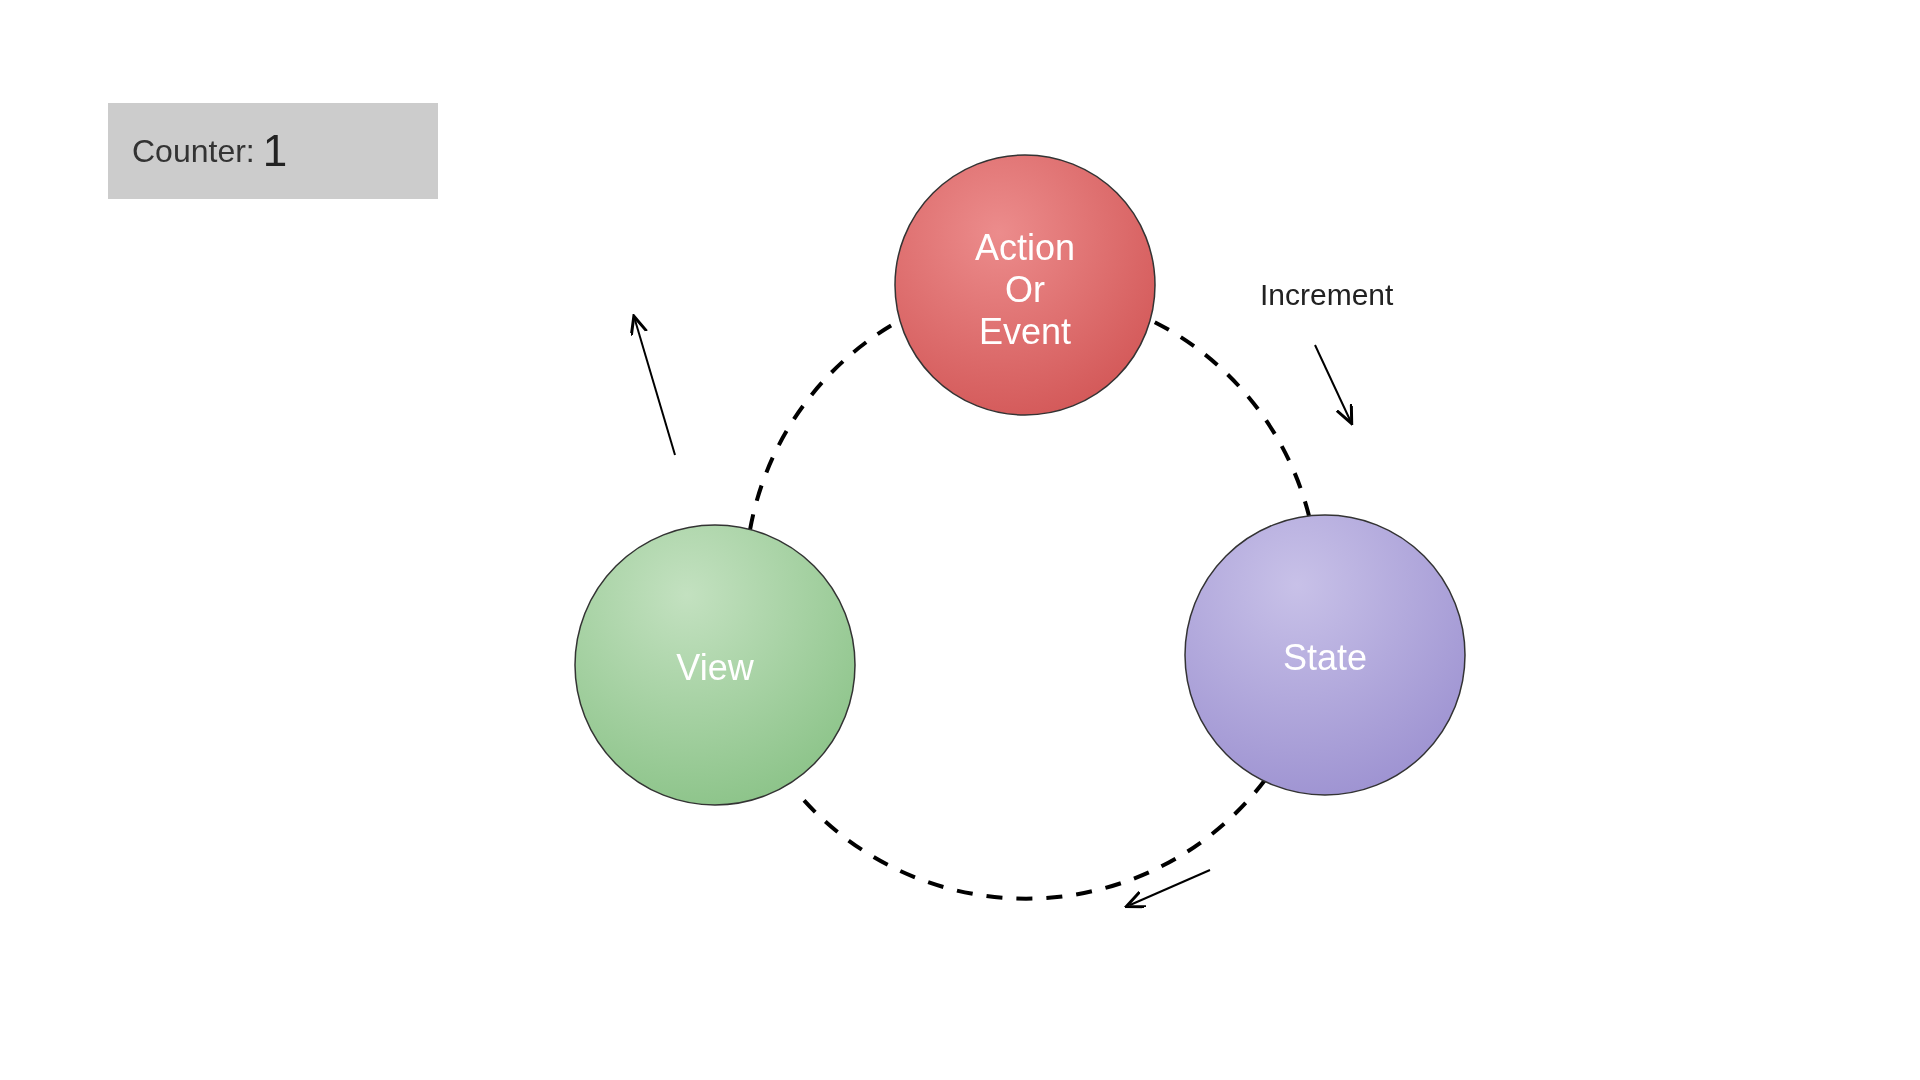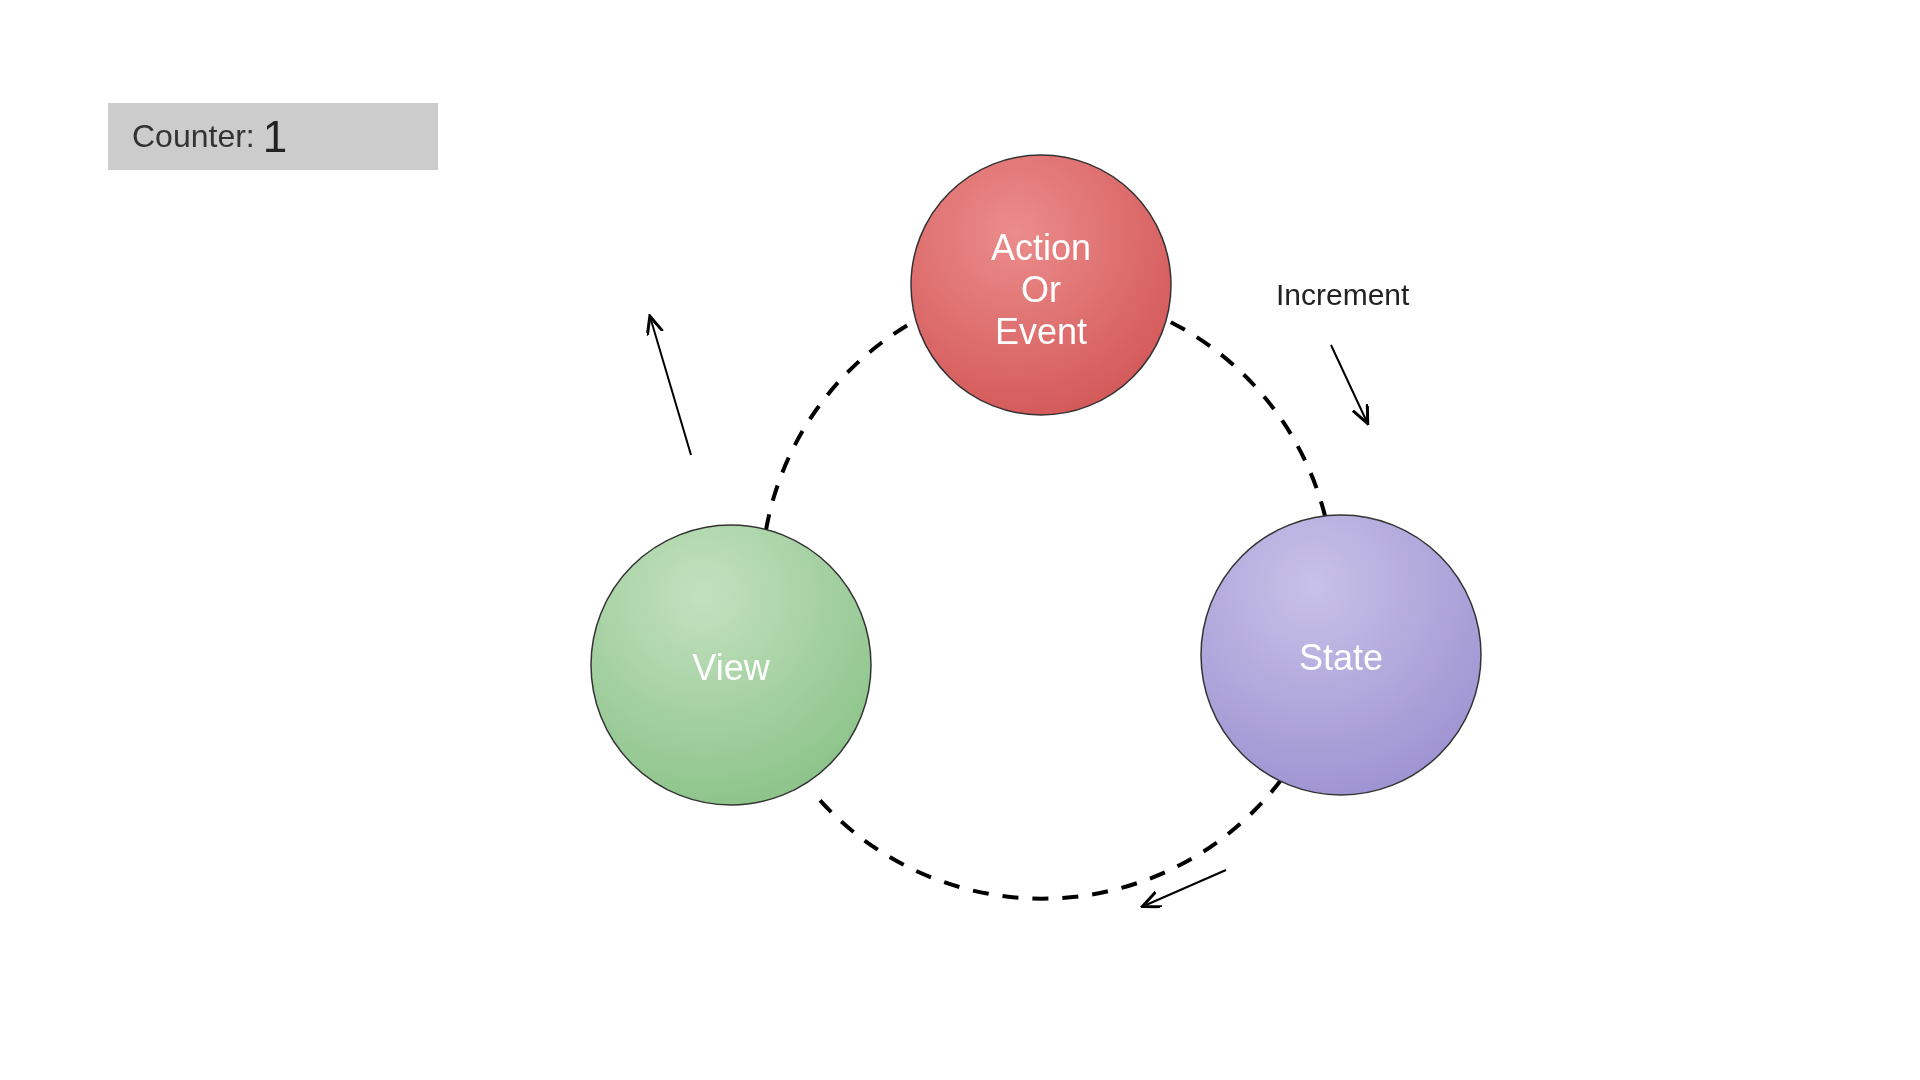--- a/index.html
+++ b/index.html
@@ -13,41 +13,41 @@
       background: #ffffff;
       font-family: "Segoe UI", Arial, sans-serif;
       position: relative;
       overflow: hidden;
     }
     .counter-box {
       position: absolute;
       left: 108px;
       top: 103px;
       width: 330px;
-      height: 67px;
+      height: 96px;
       background: #cccccc;
       display: flex;
       align-items: center;
       padding-left: 24px;
     }
     .counter-label {
       font-size: 32px;
       color: #333333;
       font-weight: 400;
     }
     .counter-value {
       font-size: 44px;
       color: #222222;
       font-weight: 400;
       margin-left: 8px;
       font-family: "Segoe UI Semibold", "Segoe UI", Arial, sans-serif;
     }
     .diagram-container {
       position: absolute;
-      left: 496px;
+      left: 480px;
       top: 110px;
       width: 1100px;
       height: 900px;
     }
     svg {
       width: 100%;
       height: 100%;
     }
     .node-circle {
       stroke: #333333;

